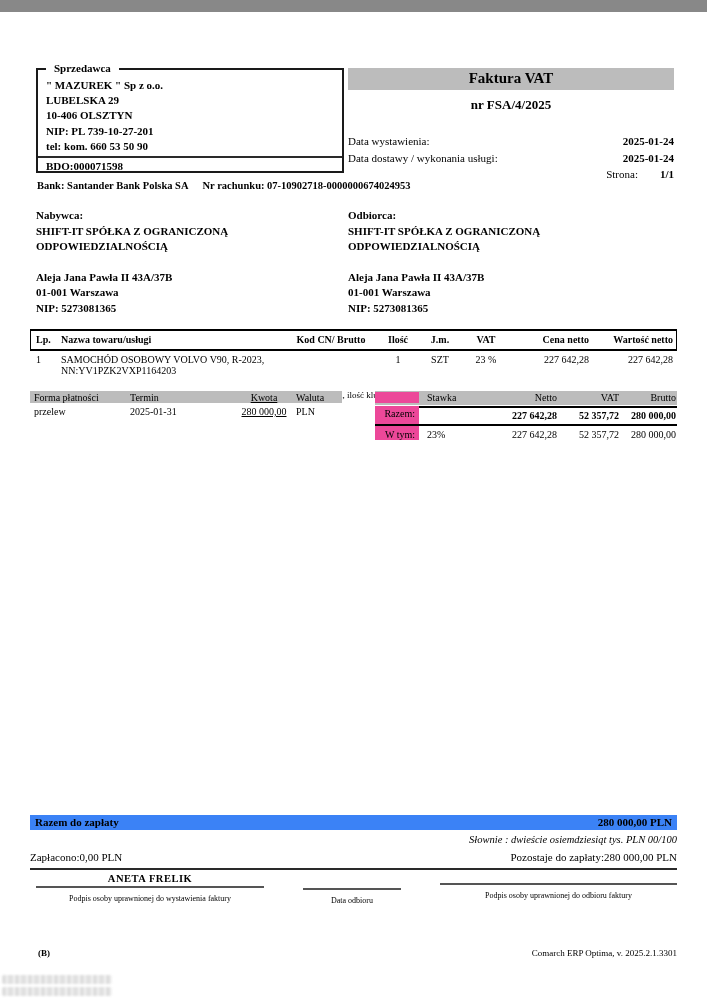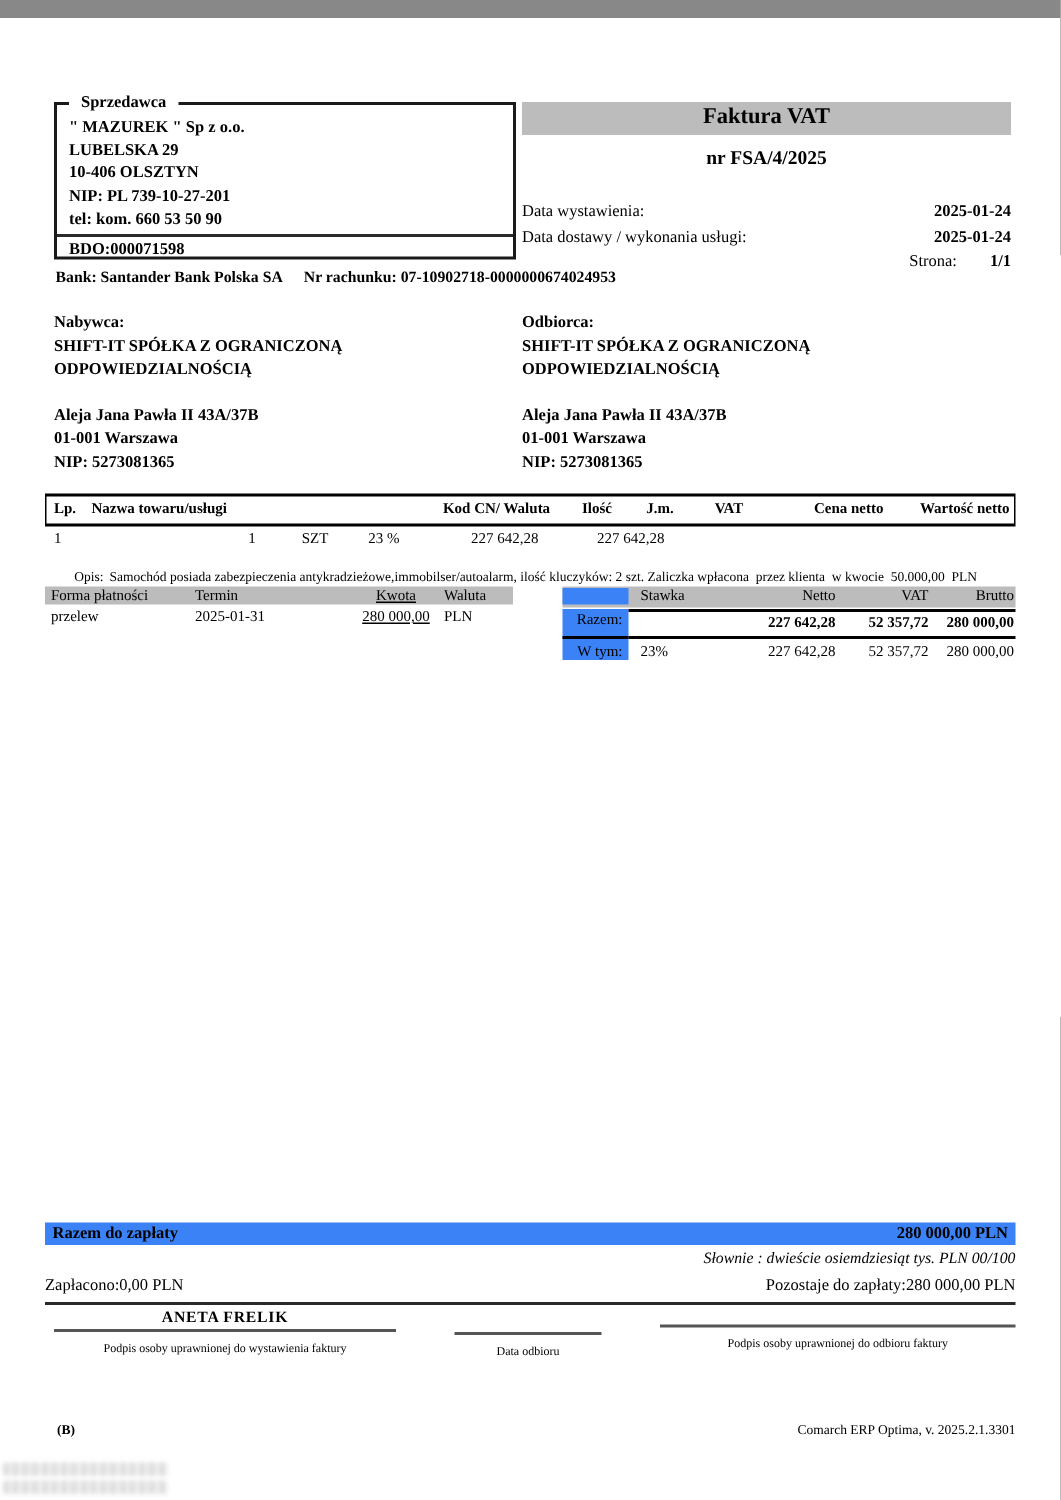--- a/index.html
+++ b/index.html
@@ -58,21 +58,21 @@
   .opis .lbl { margin-right:4px; }
   
   .pay-table { position:absolute; left:30px; top:379px; width:312px; font-size:10px; }
   .pay-head { display:flex; background:#bcbcbc; padding:1px 0 0 0; }
   .pay-row  { display:flex; padding:3px 0 0 0; }
   .p-forma{width:100px; padding-left:4px;} .p-termin{width:110px;}
   .p-kwota{flex:1; text-align:center; padding-right:6px;text-decoration:underline;} .p-waluta{width:48px; padding-left:2px;}
   .sum-table { position:absolute; left:375px; top:379px; width:302px; font-size:10px; }
   .sum-row { display:flex; }
   .sum-head { background:#bcbcbc; padding:1px 0 2px 0; }
-  .s-label{width:44px; text-align:right; padding-right:4px; background:#3b82f6;}
+  .s-label{width:44px; text-align:right; padding-right:4px; background:#ec4899;}
   .s-stawka{width:56px; padding-left:8px;}
   .s-netto{width:86px; text-align:right; padding-right:4px;}
   .s-vat{width:60px; text-align:right; padding-right:2px;}
   .s-brutto{width:56px; text-align:right; padding-right:1px;}
   .sum-razem { margin-top:1px; }
   .sum-razem .vals { display:flex; flex:1; border-top:2px solid #000; border-bottom:2px solid #000; font-weight:bold; padding:2px 0 3px 0; }
   .sum-razem .s-label { border-bottom:2px solid #000; padding-top:2px; }
   .sum-wtym .s-label { padding-top:3px; }
   .sum-wtym .vals { display:flex; flex:1; padding:3px 0 0 0; }
   
@@ -162,29 +162,33 @@
     <div class="gap"></div>
     <div>Aleja Jana Pawła II 43A/37B</div>
     <div>01-001 Warszawa</div>
     <div>NIP: 5273081365</div>
   </div>
 
   <div class="items">
     <div class="tbl-head">
       <div class="c-lp">Lp.</div>
       <div class="c-name">Nazwa towaru/usługi</div>
-      <div class="c-kod">Kod CN/ Waluta</div>
+      <div class="c-kod">Kod CN/ Brutto</div>
       <div class="c-qty">Ilość</div>
       <div class="c-jm">J.m.</div>
       <div class="c-vat">VAT</div>
       <div class="c-cena">Cena netto</div>
       <div class="c-wart">Wartość netto</div>
     </div>
     <div class="tbl-row">
       <div class="c-lp">1</div>
+      <div class="c-name">
+        <div>SAMOCHÓD OSOBOWY VOLVO V90, R-2023,</div>
+        <div>NN:YV1PZK2VXP1164203</div>
+      </div>
       <div class="c-kod"></div>
       <div class="c-qty">1</div>
       <div class="c-jm">SZT</div>
       <div class="c-vat">23 %</div>
       <div class="c-cena">227 642,28</div>
       <div class="c-wart">227 642,28</div>
     </div>
     <div class="opis">
       <span class="lbl">Opis:</span><span>Samochód posiada zabezpieczenia antykradzieżowe,immobilser/autoalarm, ilość kluczyków: 2 szt. Zaliczka wpłacona  przez klienta  w kwocie  50.000,00  PLN</span>
     </div>

